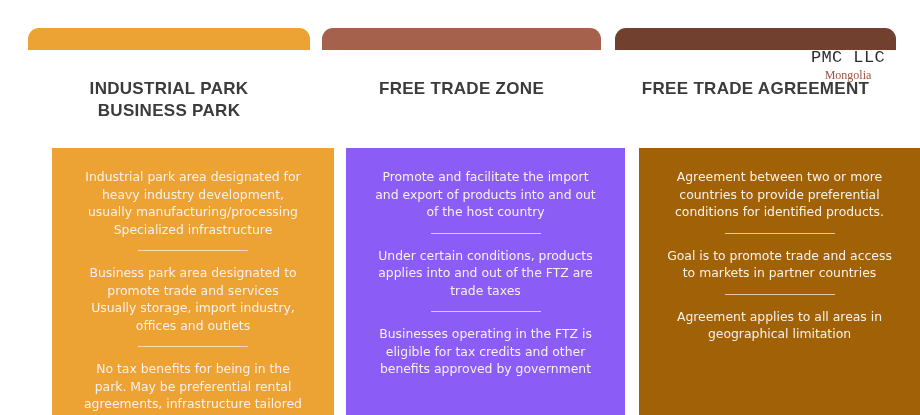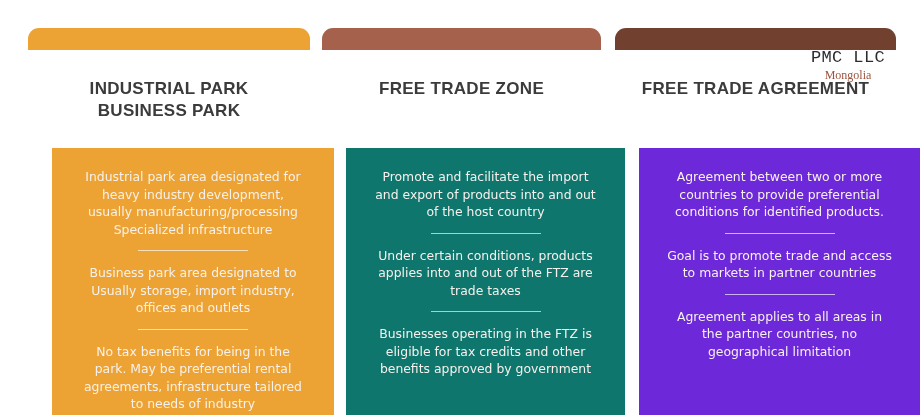--- a/index.html
+++ b/index.html
@@ -128,39 +128,40 @@
     <div class="panel" style="background: rgb(237, 162, 52);">
       <div class="block">
         <p>Industrial park area designated for</p>
         <p>heavy industry development,</p>
         <p>usually manufacturing/processing</p>
         <p>Specialized infrastructure</p>
       </div>
       <div class="rule"></div>
       <div class="block">
         <p>Business park area designated to</p>
+        <p>promote trade and services</p>
         <p>Usually storage, import industry,</p>
         <p>offices and outlets</p>
       </div>
       <div class="rule"></div>
       <div class="block">
         <p>No tax benefits for being in the</p>
         <p>park.  May be preferential rental</p>
         <p>agreements, infrastructure tailored</p>
         <p>to needs of industry</p>
       </div>
     </div>
   </div>
 
   <div class="col col-1">
     <div class="cap" style="background: rgb(166, 97, 76);"></div>
     <div class="col-title">
       <div>FREE TRADE ZONE</div>
     </div>
-    <div class="panel" style="background: #0f766e;">
+    <div class="panel" style="background: #8b5cf6;">
       <div class="block">
         <p>Promote and facilitate the import</p>
         <p>and export of products into and out</p>
         <p>of the host country</p>
       </div>
       <div class="rule"></div>
       <div class="block">
         <p>Under certain conditions, products</p>
         <p>applies into and out of the FTZ are</p>
         <p>trade taxes</p>
@@ -172,33 +173,32 @@
         <p>benefits approved by government</p>
       </div>
     </div>
   </div>
 
   <div class="col col-2">
     <div class="cap" style="background: rgb(113, 64, 47);"></div>
     <div class="col-title">
       <div>FREE TRADE AGREEMENT</div>
     </div>
-    <div class="panel" style="background: #6d28d9;">
+    <div class="panel" style="background: #a16207;">
       <div class="block">
         <p>Agreement between two or more</p>
         <p>countries to provide preferential</p>
         <p>conditions for identified products.</p>
       </div>
       <div class="rule"></div>
       <div class="block">
         <p>Goal is to promote trade and access</p>
         <p>to markets in partner countries</p>
       </div>
       <div class="rule"></div>
       <div class="block">
         <p>Agreement applies to all areas in</p>
-        <p>the partner countries, no</p>
         <p>geographical limitation</p>
       </div>
     </div>
   </div>
 
 </div>
 
 </body></html>

